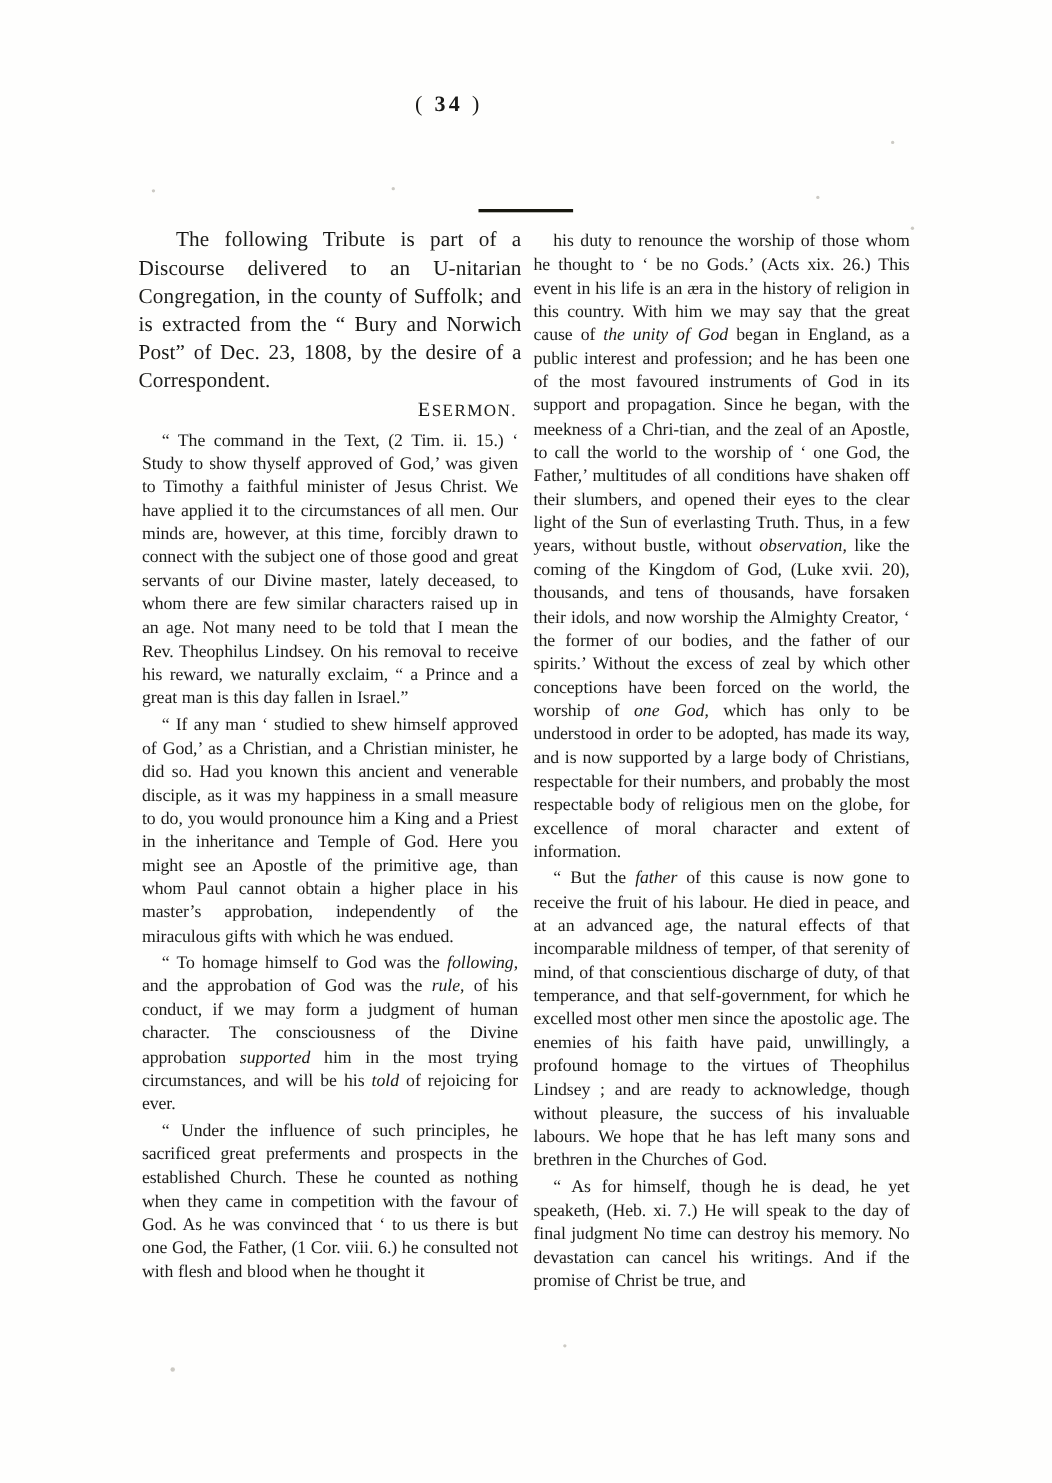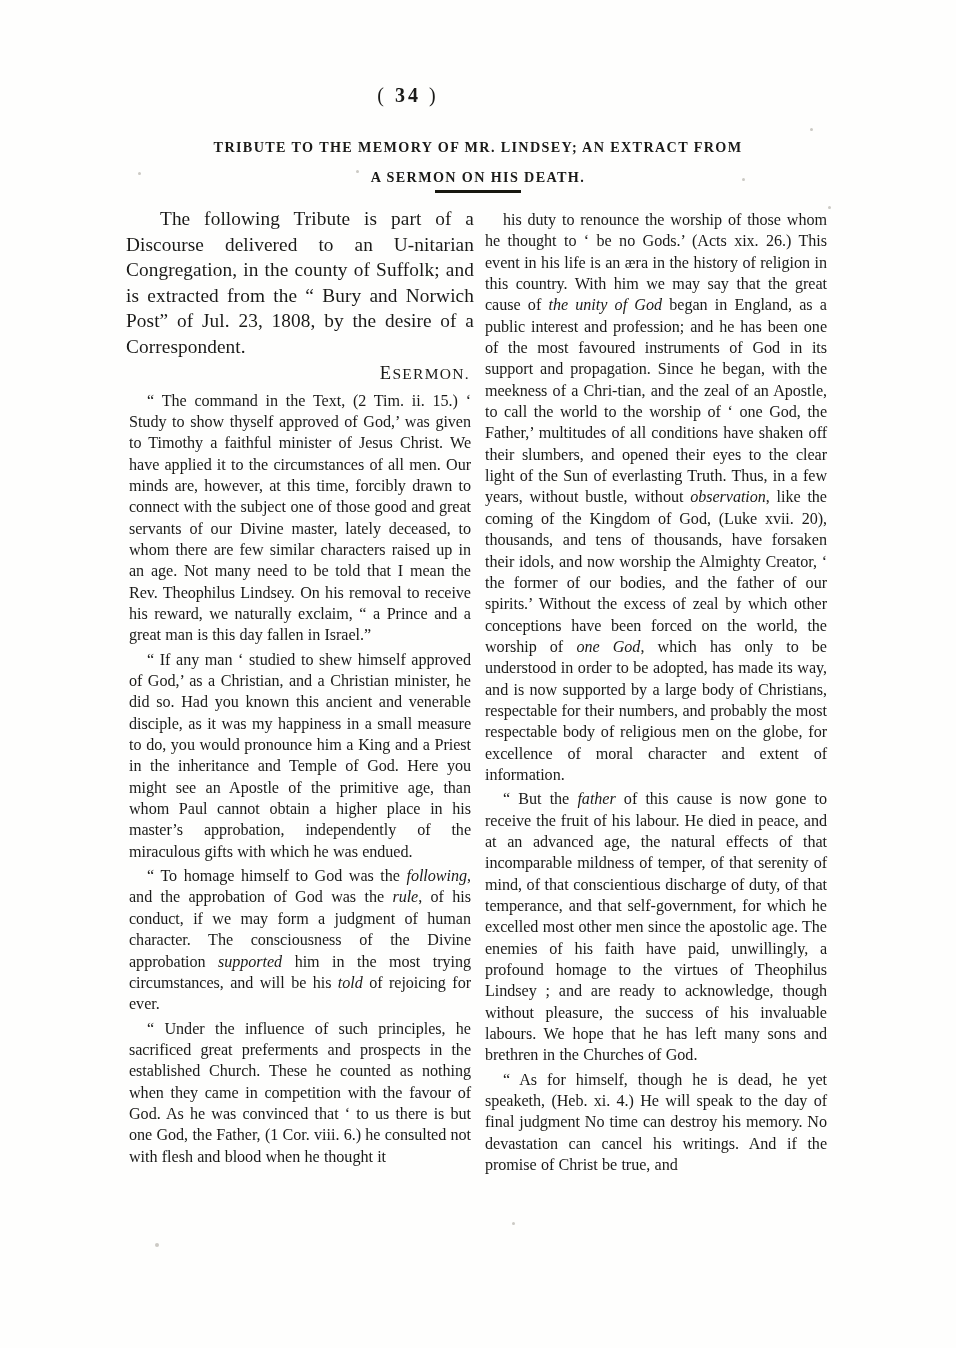--- a/index.html
+++ b/index.html
@@ -102,45 +102,41 @@
 <body>
 
 <div class="page">
 
   <div class="folio">
     <span class="paren">(</span>
     <span>34</span>
     <span class="paren">)</span>
   </div>
 
-  <div class="headline">
-    <span>TRIBUTE TO THE MEMORY OF MR. LINDSEY; AN EXTRACT FROM</span>
-    <span class="l2">A SERMON ON HIS DEATH.</span>
-  </div>
 
   <div class="rule"></div>
 
   <div class="col col-left">
     <div class="intro">
-        <p><span>The following Tribute is part of a Discourse delivered to an U-nitarian Congregation, in the county of Suffolk; and is extracted from the “ Bury and Norwich Post” of Jul. 23, 1808, by the desire of a Correspondent.</span></p>
+        <p><span>The following Tribute is part of a Discourse delivered to an U-nitarian Congregation, in the county of Suffolk; and is extracted from the “ Bury and Norwich Post” of Dec. 23, 1808, by the desire of a Correspondent.</span></p>
       </div>
     <p class="signature"><span class="sig-cap">E</span><span>SERMON.</span></p>
     <div class="body">
         <p><span>“ The command in the Text, (2 Tim. ii. 15.) ‘ Study to show thyself approved of God,’ was given to Timothy a faithful minister of Jesus Christ. We have applied it to the circumstances of all men. Our minds are, however, at this time, forcibly drawn to connect with the subject one of those good and great servants of our Divine master, lately deceased, to whom there are few similar characters raised up in an age. Not many need to be told that I mean the Rev. Theophilus Lindsey. On his removal to receive his reward, we naturally exclaim, “ a Prince and a great man is this day fallen in Israel.”</span></p>
         <p><span>“ If any man ‘ studied to shew himself approved of God,’ as a Christian, and a Christian minister, he did so. Had you known this ancient and venerable disciple, as it was my happiness in a small measure to do, you would pronounce him a King and a Priest in the inheritance and Temple of God. Here you might see an Apostle of the primitive age, than whom Paul cannot obtain a higher place in his master’s approbation, independently of the miraculous gifts with which he was endued.</span></p>
         <p><span>“ To homage himself to God was the </span><i>following</i><span>, and the approbation of God was the </span><i>rule</i><span>, of his conduct, if we may form a judgment of human character. The consciousness of the Divine approbation </span><i>supported</i><span> him in the most trying circumstances, and will be his </span><i>told</i><span> of rejoicing for ever.</span></p>
         <p><span>“ Under the influence of such principles, he sacrificed great preferments and prospects in the established Church. These he counted as nothing when they came in competition with the favour of God. As he was convinced that ‘ to us there is but one God, the Father, (1 Cor. viii. 6.) he consulted not with flesh and blood when he thought it</span></p>
       </div>
   </div>
 
   <div class="col col-right">
     <div class="body">
         <p><span>his duty to renounce the worship of those whom he thought to ‘ be no Gods.’ (Acts xix. 26.) This event in his life is an æra in the history of religion in this country. With him we may say that the great cause of </span><i>the unity of God</i><span> began in England, as a public interest and profession; and he has been one of the most favoured instruments of God in its support and propagation. Since he began, with the meekness of a Chri-tian, and the zeal of an Apostle, to call the world to the worship of ‘ one God, the Father,’ multitudes of all conditions have shaken off their slumbers, and opened their eyes to the clear light of the Sun of everlasting Truth. Thus, in a few years, without bustle, without </span><i>observation</i><span>, like the coming of the Kingdom of God, (Luke xvii. 20), thousands, and tens of thousands, have forsaken their idols, and now worship the Almighty Creator, ‘ the former of our bodies, and the father of our spirits.’ Without the excess of zeal by which other conceptions have been forced on the world, the worship of </span><i>one God</i><span>, which has only to be understood in order to be adopted, has made its way, and is now supported by a large body of Christians, respectable for their numbers, and probably the most respectable body of religious men on the globe, for excellence of moral character and extent of information.</span></p>
         <p><span>“ But the </span><i>father</i><span> of this cause is now gone to receive the fruit of his labour. He died in peace, and at an advanced age, the natural effects of that incomparable mildness of temper, of that serenity of mind, of that conscientious discharge of duty, of that temperance, and that self-government, for which he excelled most other men since the apostolic age. The enemies of his faith have paid, unwillingly, a profound homage to the virtues of Theophilus Lindsey ; and are ready to acknowledge, though without pleasure, the success of his invaluable labours. We hope that he has left many sons and brethren in the Churches of God.</span></p>
-        <p><span>“ As for himself, though he is dead, he yet speaketh, (Heb. xi. 4.) He will speak to the day of final judgment No time can destroy his memory. No devastation can cancel his writings. And if the promise of Christ be true, and</span></p>
+        <p><span>“ As for himself, though he is dead, he yet speaketh, (Heb. xi. 7.) He will speak to the day of final judgment No time can destroy his memory. No devastation can cancel his writings. And if the promise of Christ be true, and</span></p>
       </div>
   </div>
 
   <div class="speck" style="left:155px;  top:1243px; width:4px; height:4px;"></div>
   <div class="speck" style="left:512px;  top:1222px; width:3px; height:3px;"></div>
   <div class="speck" style="left:356px;  top:170px;  width:3px; height:3px;"></div>
   <div class="speck" style="left:810px;  top:128px;  width:3px; height:3px;"></div>
   <div class="speck" style="left:138px;  top:172px;  width:3px; height:3px;"></div>
   <div class="speck" style="left:742px;  top:178px;  width:3px; height:3px;"></div>
   <div class="speck" style="left:828px;  top:206px;  width:3px; height:3px;"></div>

